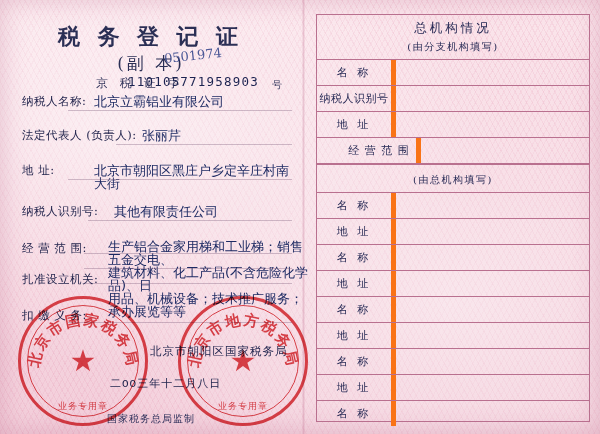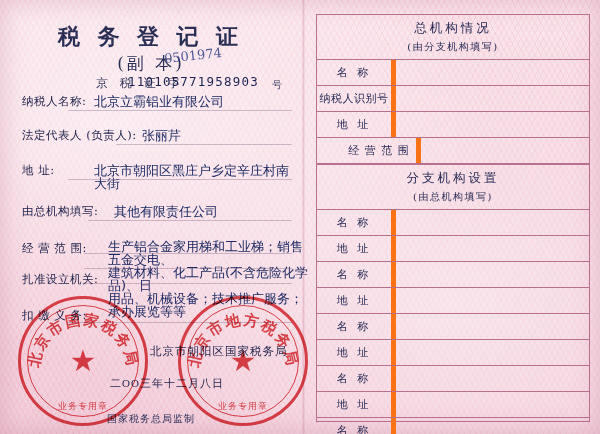--- a/index.html
+++ b/index.html
@@ -230,21 +230,21 @@
     left: 0; bottom: 8px; width: 302px;
     text-align: center;
     font-family: "DejaVu Serif", serif;
     font-size: 10px;
     letter-spacing: 1px;
     color: #2a2d58;
   }
   .issue-date {
     position: absolute;
     left: 110px; top: 376px;
-    font-family: Liberation Serif, serif;
+    font-family: Liberation Mono, monospace;
     font-size: 11px;
     color: #22264f;
     letter-spacing: 1px;
     text-align: center;
   }
   .issuer {
     position: absolute;
     left: 150px; top: 344px;
     font-family: "DejaVu Serif", serif;
     font-size: 11.5px;
@@ -282,21 +282,21 @@
     </div>
     <div class="underline" style="top:144px; left:116px; width:176px;"></div>
 
     <div class="field" style="top:163px;">
       <span class="lbl">地        址:</span>
       <span class="val">北京市朝阳区黑庄户乡定辛庄村南大街</span>
     </div>
     <div class="underline" style="top:179px;"></div>
 
     <div class="field" style="top:204px;">
-      <span class="lbl">由总机构填写:</span>
+      <span class="lbl">纳税人识别号:</span>
       <span class="val" style="left:92px;">其他有限责任公司</span>
     </div>
     <div class="underline" style="top:220px; left:88px; width:204px;"></div>
 
     <div class="field" style="top:241px;">
       <span class="lbl">经 营 范 围:</span>
       <span class="val" style="left:86px; top:-1px;">生产铝合金家用梯和工业梯；销售五金交电、
 建筑材料、化工产品(不含危险化学品)、日
 用品、机械设备；技术推广服务；承办展览等等</span>
     </div>
@@ -361,21 +361,20 @@
     <div class="rrow">
       <div class="rcell-l">地        址</div>
       <div class="rcell-r"></div>
     </div>
     <div class="rrow">
       <div class="rcell-l" style="letter-spacing:1px;margin-left:25px;">经 营 范 围</div>
       <div class="rcell-r"></div>
     </div>
 
     <div class="sec-head" style="border-top:1px solid #b9708f;">
-      <span class="t1">分支机构设置</span>
       <span class="t2">(由总机构填写)</span>
     </div>
 
     <div class="rrow">
       <div class="rcell-l">名        称</div>
       <div class="rcell-r"></div>
     </div>
     <div class="rrow">
       <div class="rcell-l">地        址</div>
       <div class="rcell-r"></div>

